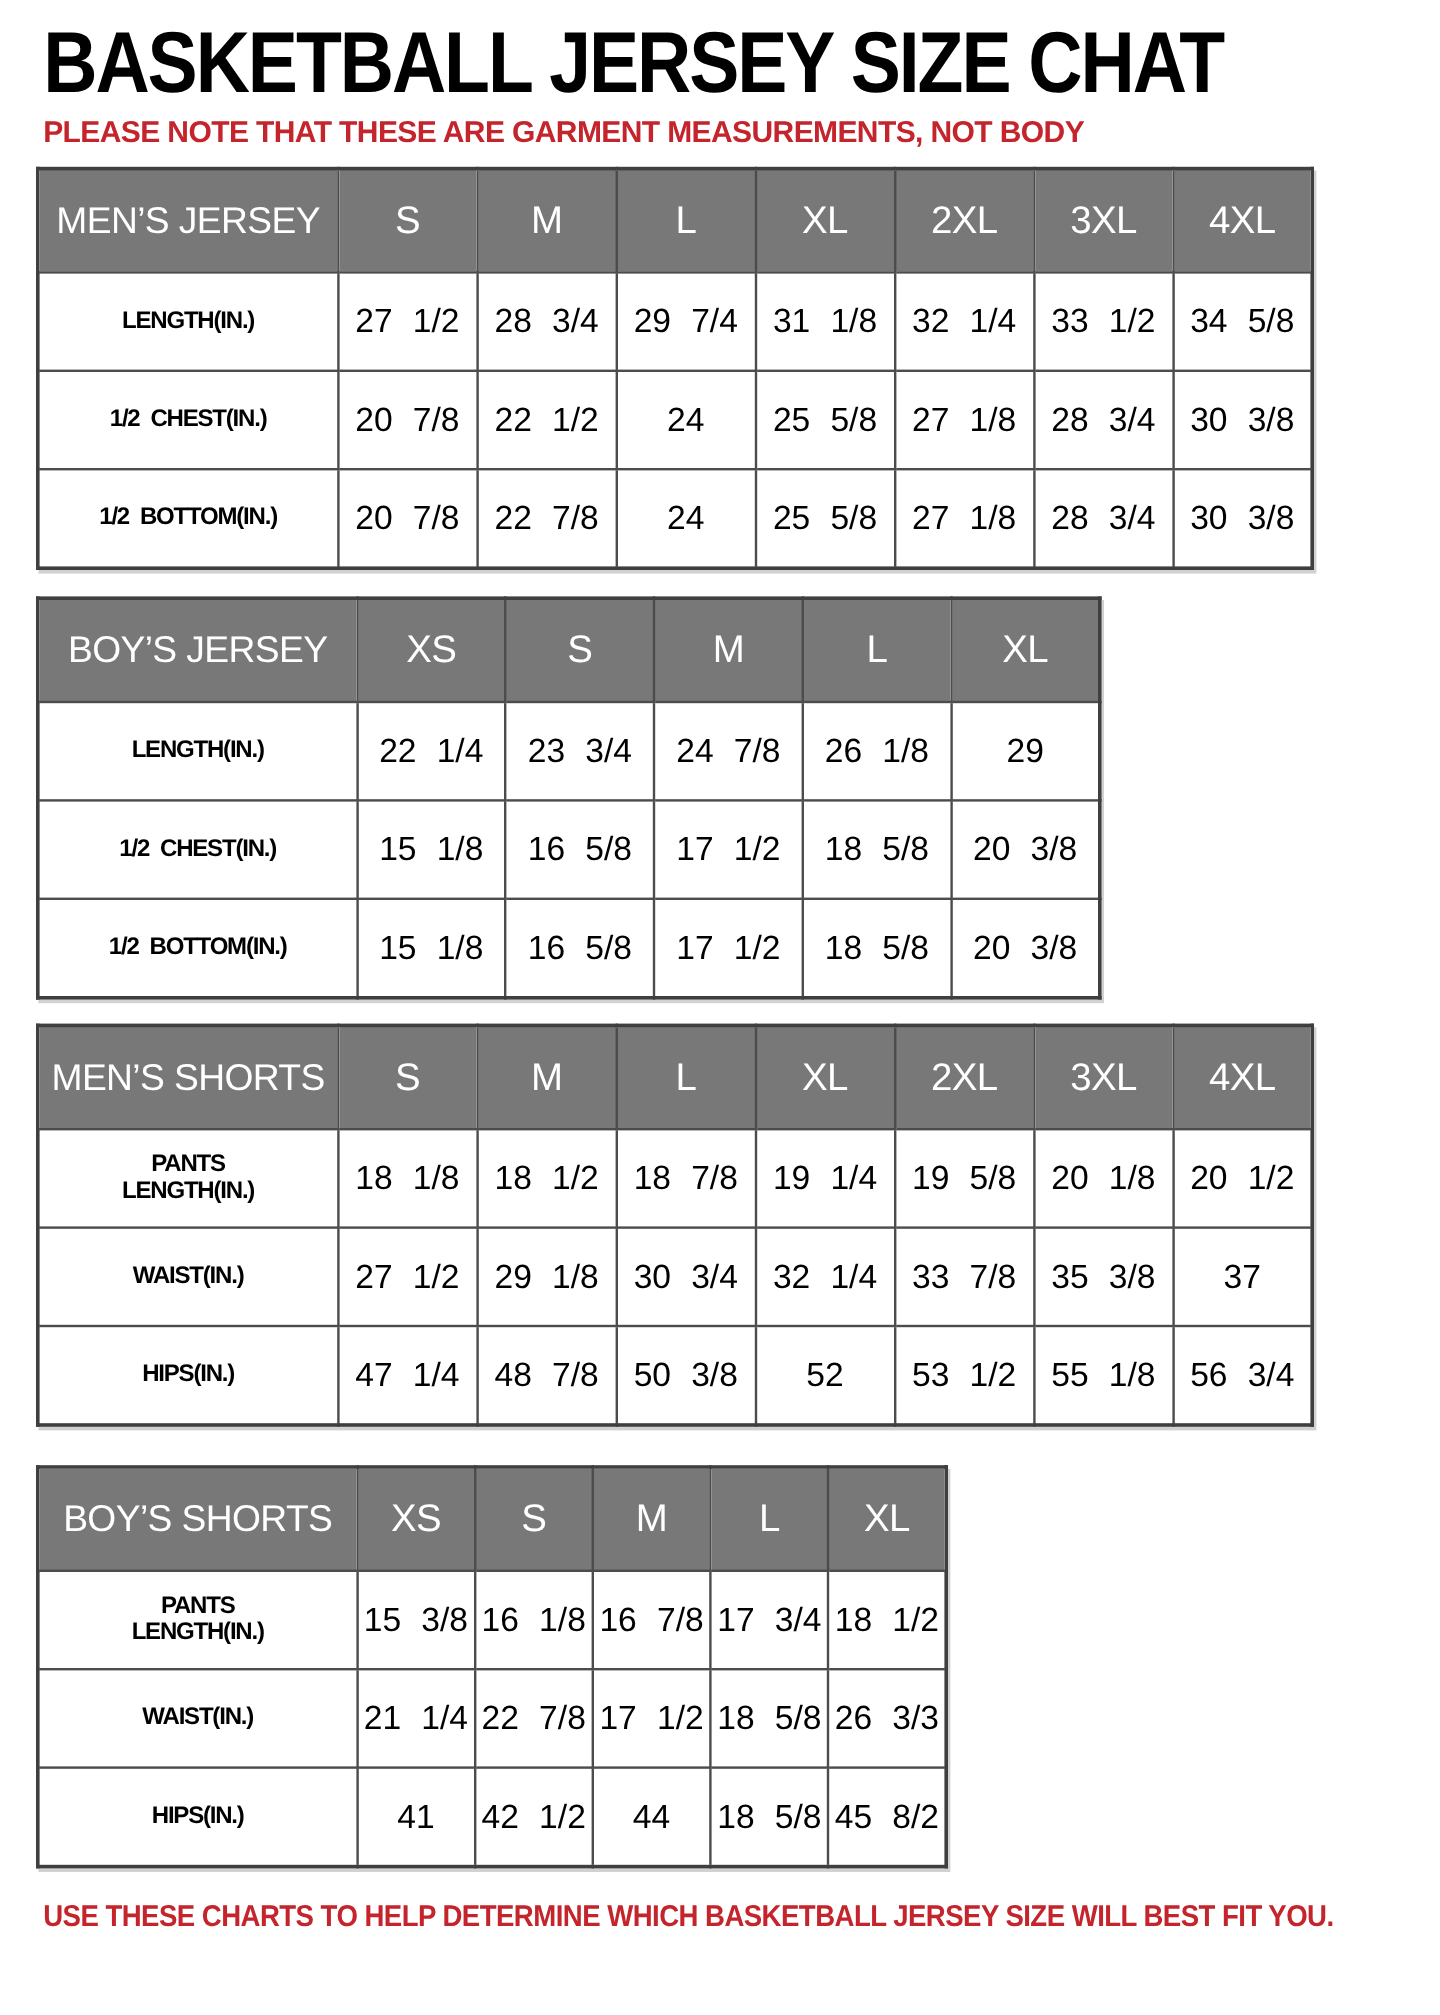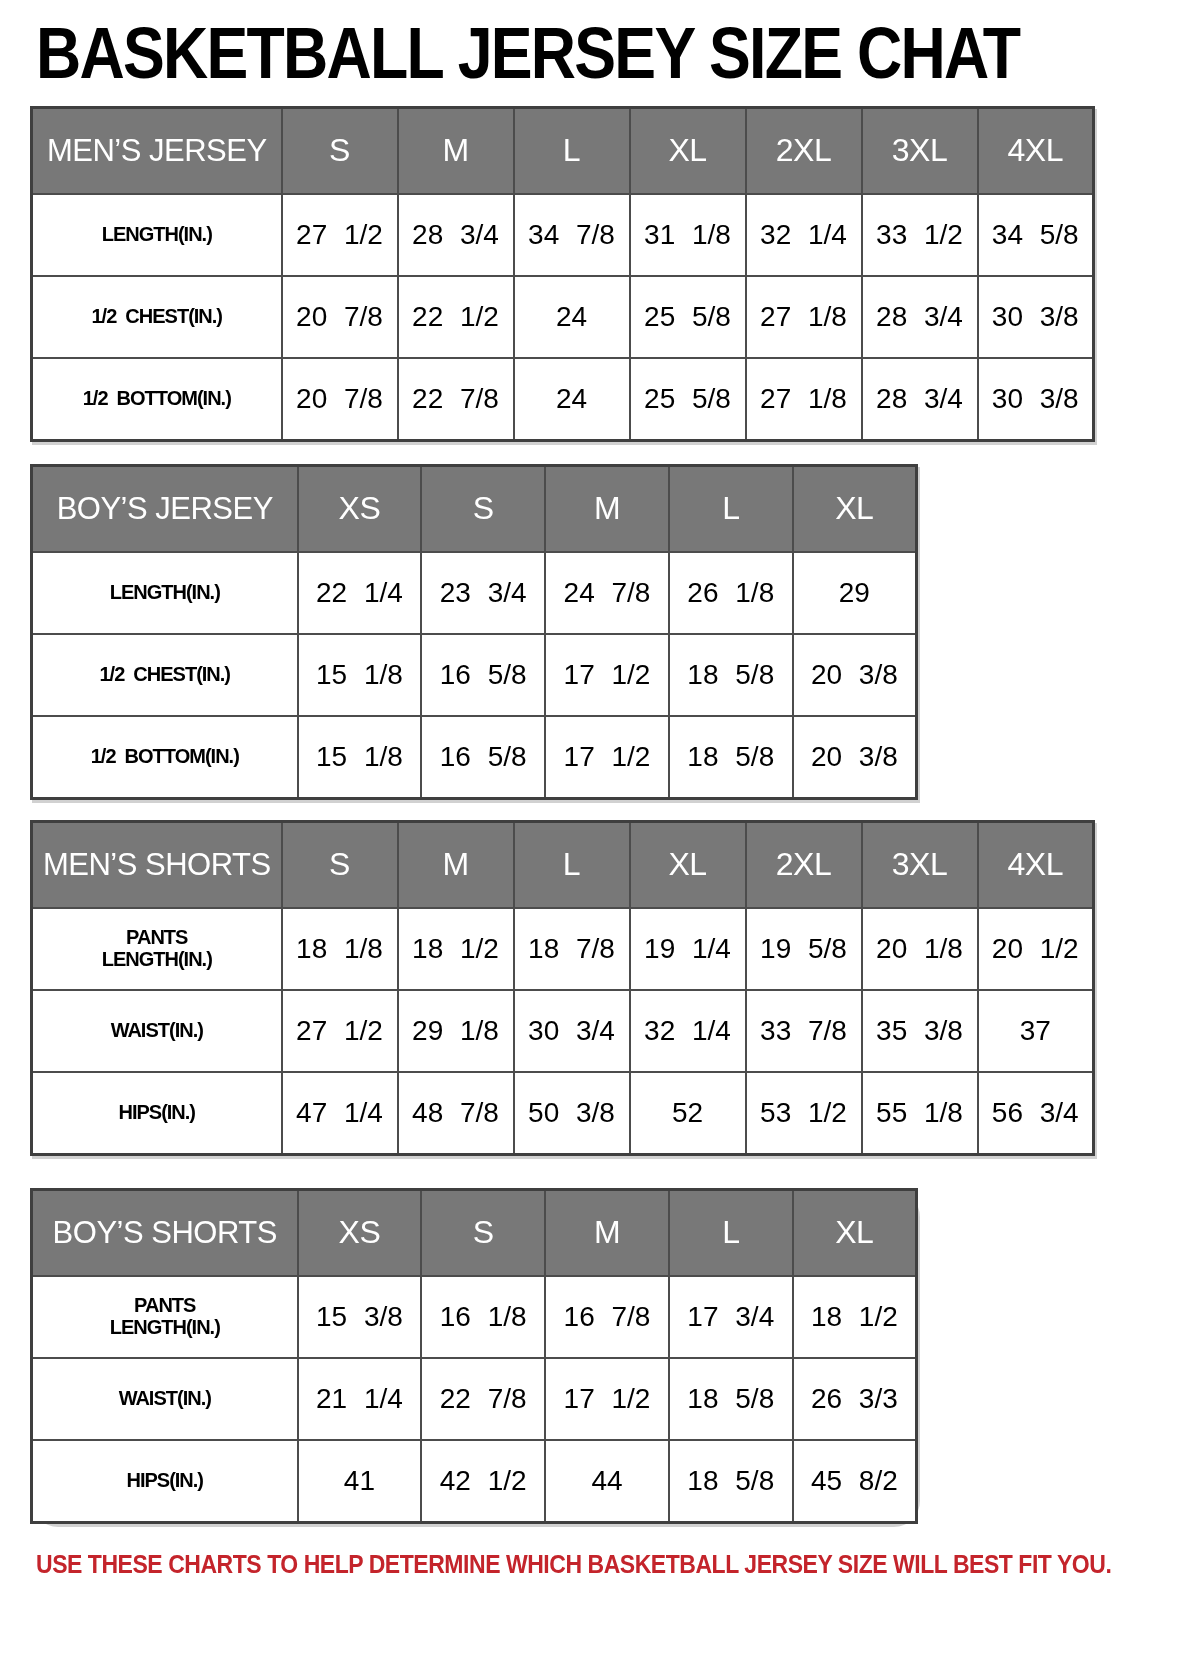--- a/index.html
+++ b/index.html
@@ -83,20 +83,21 @@
     transform-origin: left center;
     margin: 26px 0 0 6px;
   }
 </style>
 </head>
 <body>
 
 <div class="page-title">BASKETBALL JERSEY SIZE CHAT</div>
 
 <div class="note">
+  <div>PLEASE NOTE THAT THESE ARE GARMENT MEASUREMENTS, NOT BODY</div>
 </div>
 
 <table class="size tbl-1" style="width: 1065px;">
     <colgroup>
       <col style="width: 250px;">
       <col>
       <col>
       <col>
       <col>
       <col>
@@ -113,21 +114,21 @@
         <th class="">2XL</th>
         <th class="">3XL</th>
         <th class="">4XL</th>
       </tr>
     </thead>
     <tbody>
       <tr>
         <td class="label">LENGTH(IN.)</td>
         <td class="">27 1/2</td>
         <td class="">28 3/4</td>
-        <td class="">34 7/8</td>
+        <td class="">29 7/4</td>
         <td class="">31 1/8</td>
         <td class="">32 1/4</td>
         <td class="">33 1/2</td>
         <td class="">34 5/8</td>
       </tr>
       <tr>
         <td class="label">1/2  CHEST(IN.)</td>
         <td class="">20 7/8</td>
         <td class="">22 1/2</td>
         <td class="">24</td>
@@ -244,21 +245,21 @@
         <td class="">47 1/4</td>
         <td class="">48 7/8</td>
         <td class="">50 3/8</td>
         <td class="">52</td>
         <td class="">53 1/2</td>
         <td class="">55 1/8</td>
         <td class="">56 3/4</td>
       </tr>
     </tbody>
   </table>
-<table class="size tbl-4" style="width: 888px; border-radius: 26px;">
+<table class="size tbl-4" style="width: 760px;">
     <colgroup>
       <col style="width: 266px;">
       <col>
       <col>
       <col>
       <col>
       <col>
     </colgroup>
     <thead>
       <tr>

